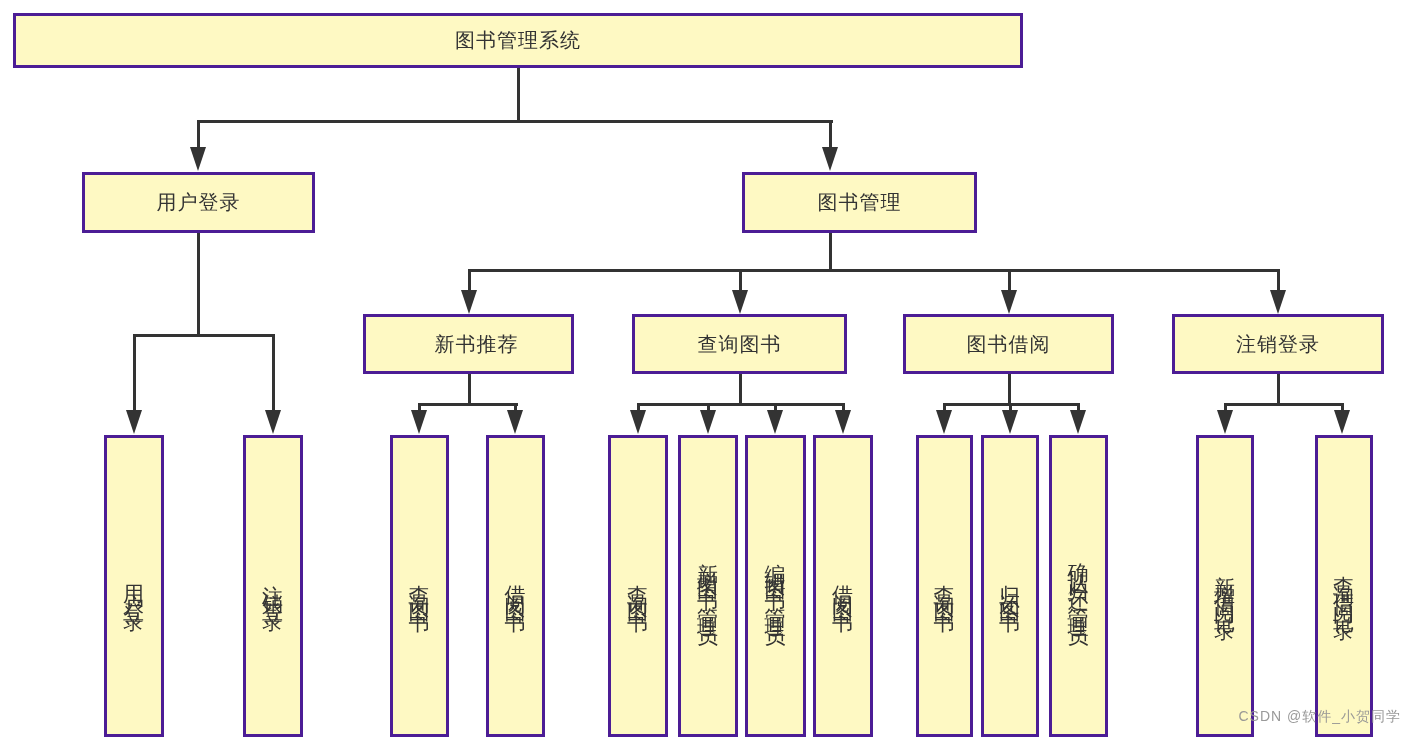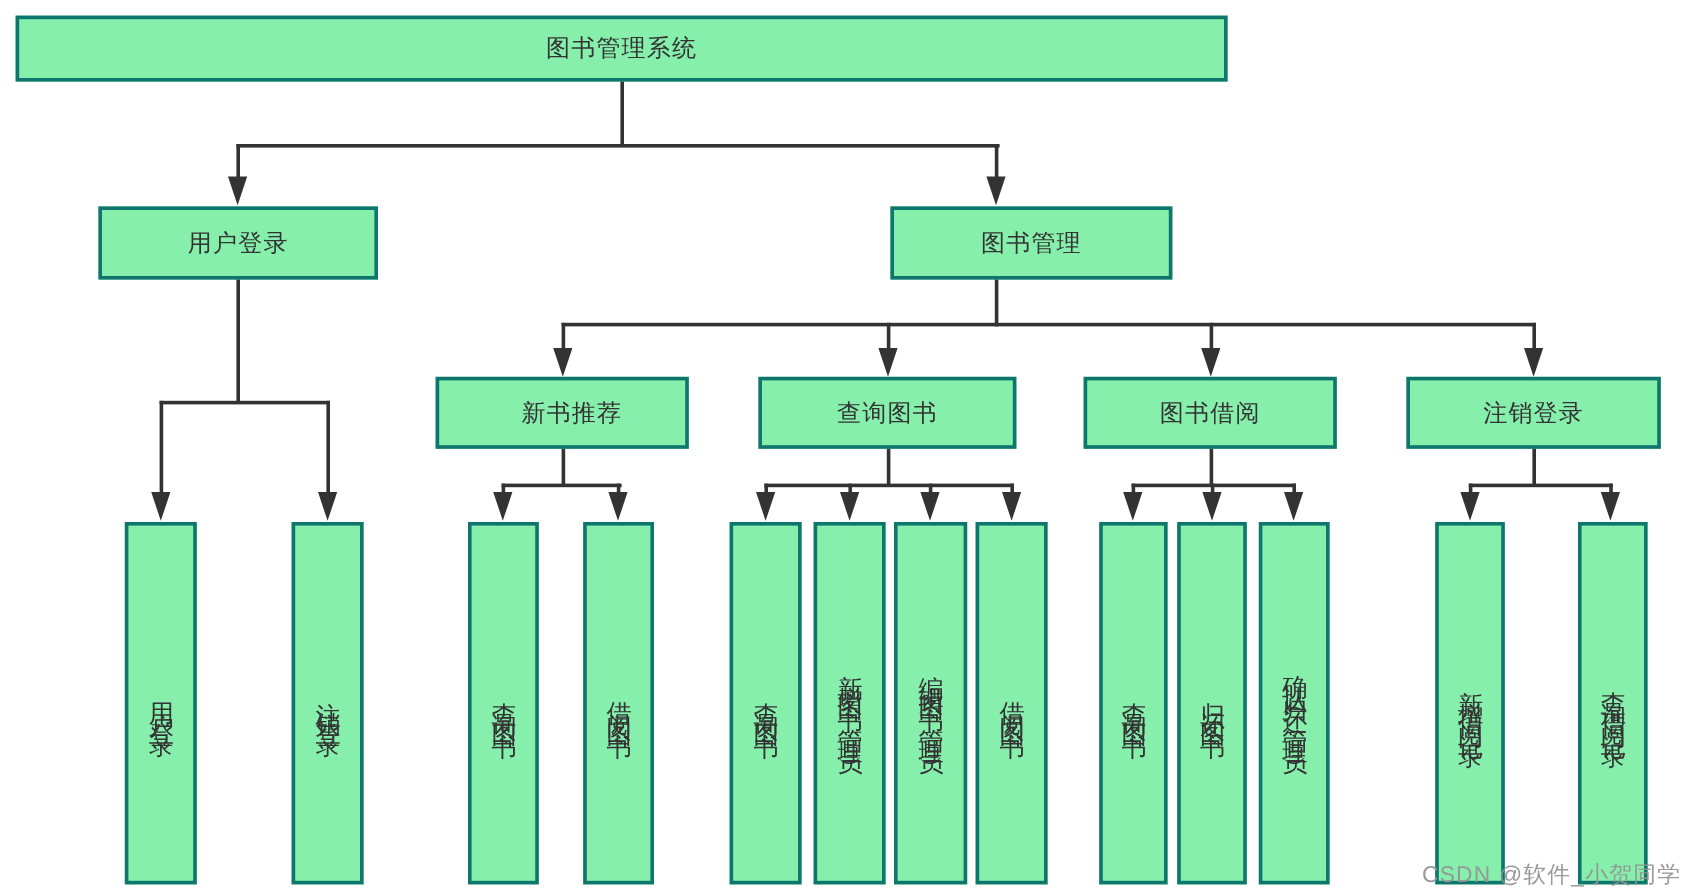--- a/index.html
+++ b/index.html
@@ -12,22 +12,22 @@
     position: relative;
     width: 1405px;
     height: 747px;
     background: #ffffff;
     overflow: hidden;
     color: #333333;
   }
   .node {
     position: absolute;
     box-sizing: border-box;
-    border: 3px solid #0f766e;
-    background: #86efac;
+    border: 3px solid #4c1d95;
+    background: #fef9c3;
     display: flex;
     align-items: center;
     justify-content: center;
     font-size: 20px;
     color: #333333;
     letter-spacing: 1px;
   }
   .node.vert span {
     writing-mode: vertical-rl;
     text-orientation: mixed;
@@ -50,22 +50,22 @@
     position: absolute;
     width: 0;
     height: 0;
     border-left: 8px solid transparent;
     border-right: 8px solid transparent;
     border-top: 24px solid #333333;
   }
   .watermark {
     position: absolute;
     right: 4px;
-    bottom: 5px;
-    font-size: 19px;
+    bottom: 21px;
+    font-size: 14px;
     color: rgba(148, 148, 148, 0.95);
     letter-spacing: 1px;
     z-index: 5;
     white-space: nowrap;
   }
 </style>
 </head>
 <body>
 
 <div class="canvas">

